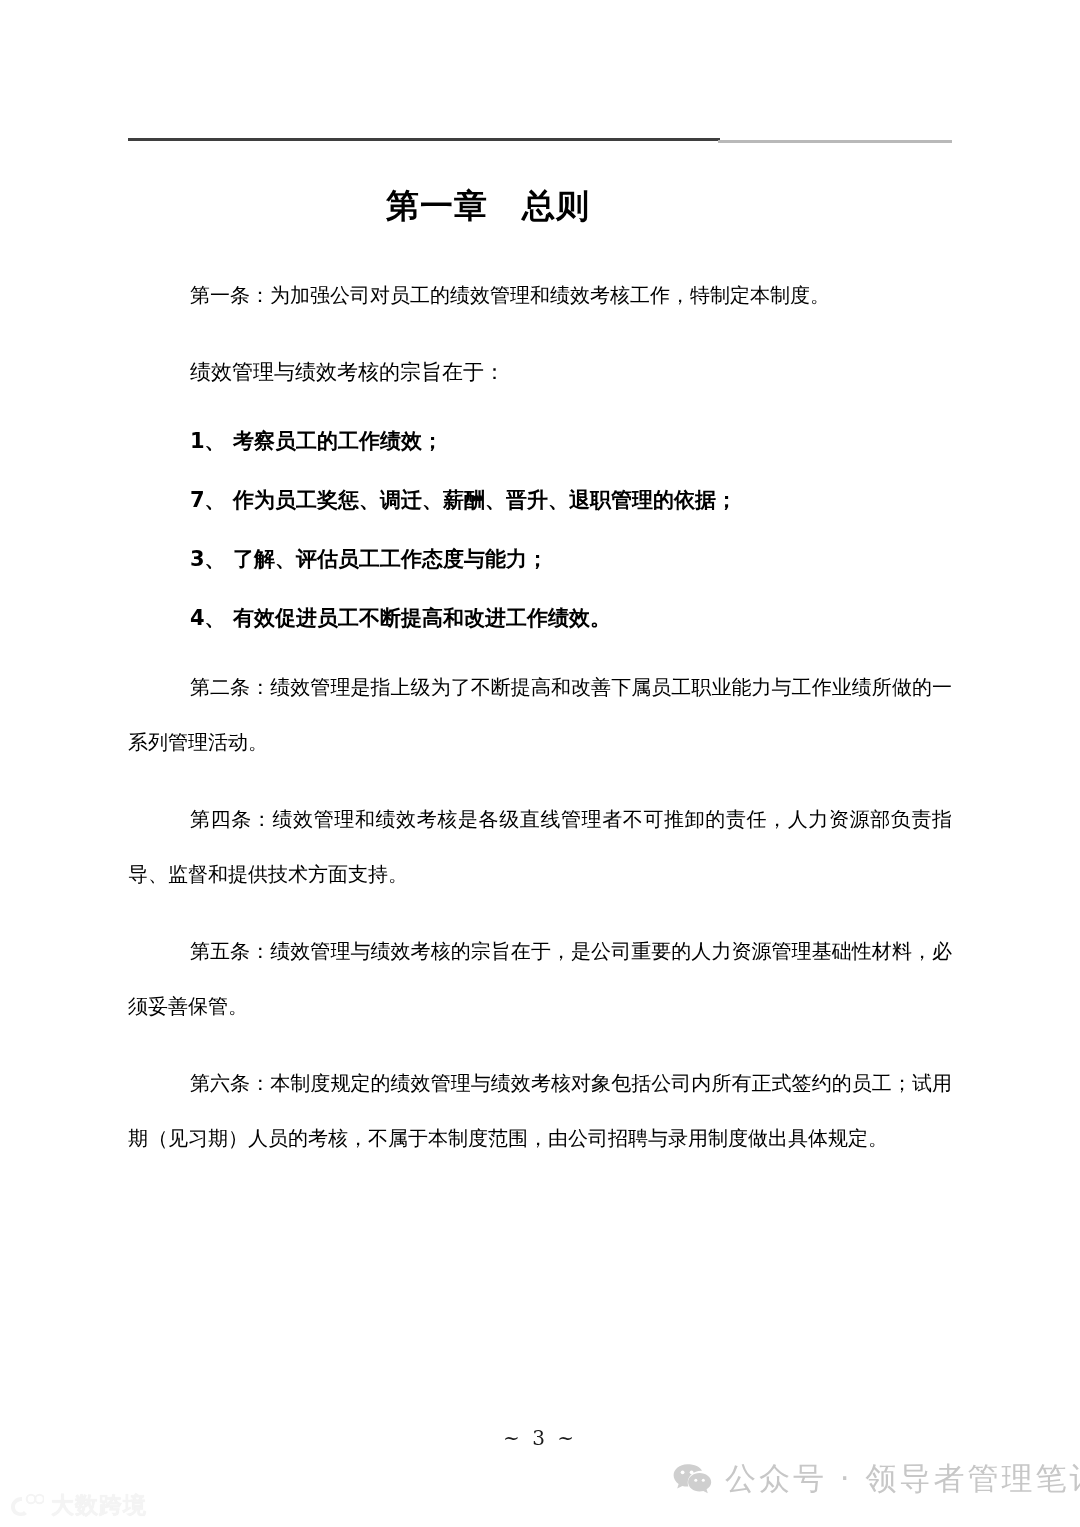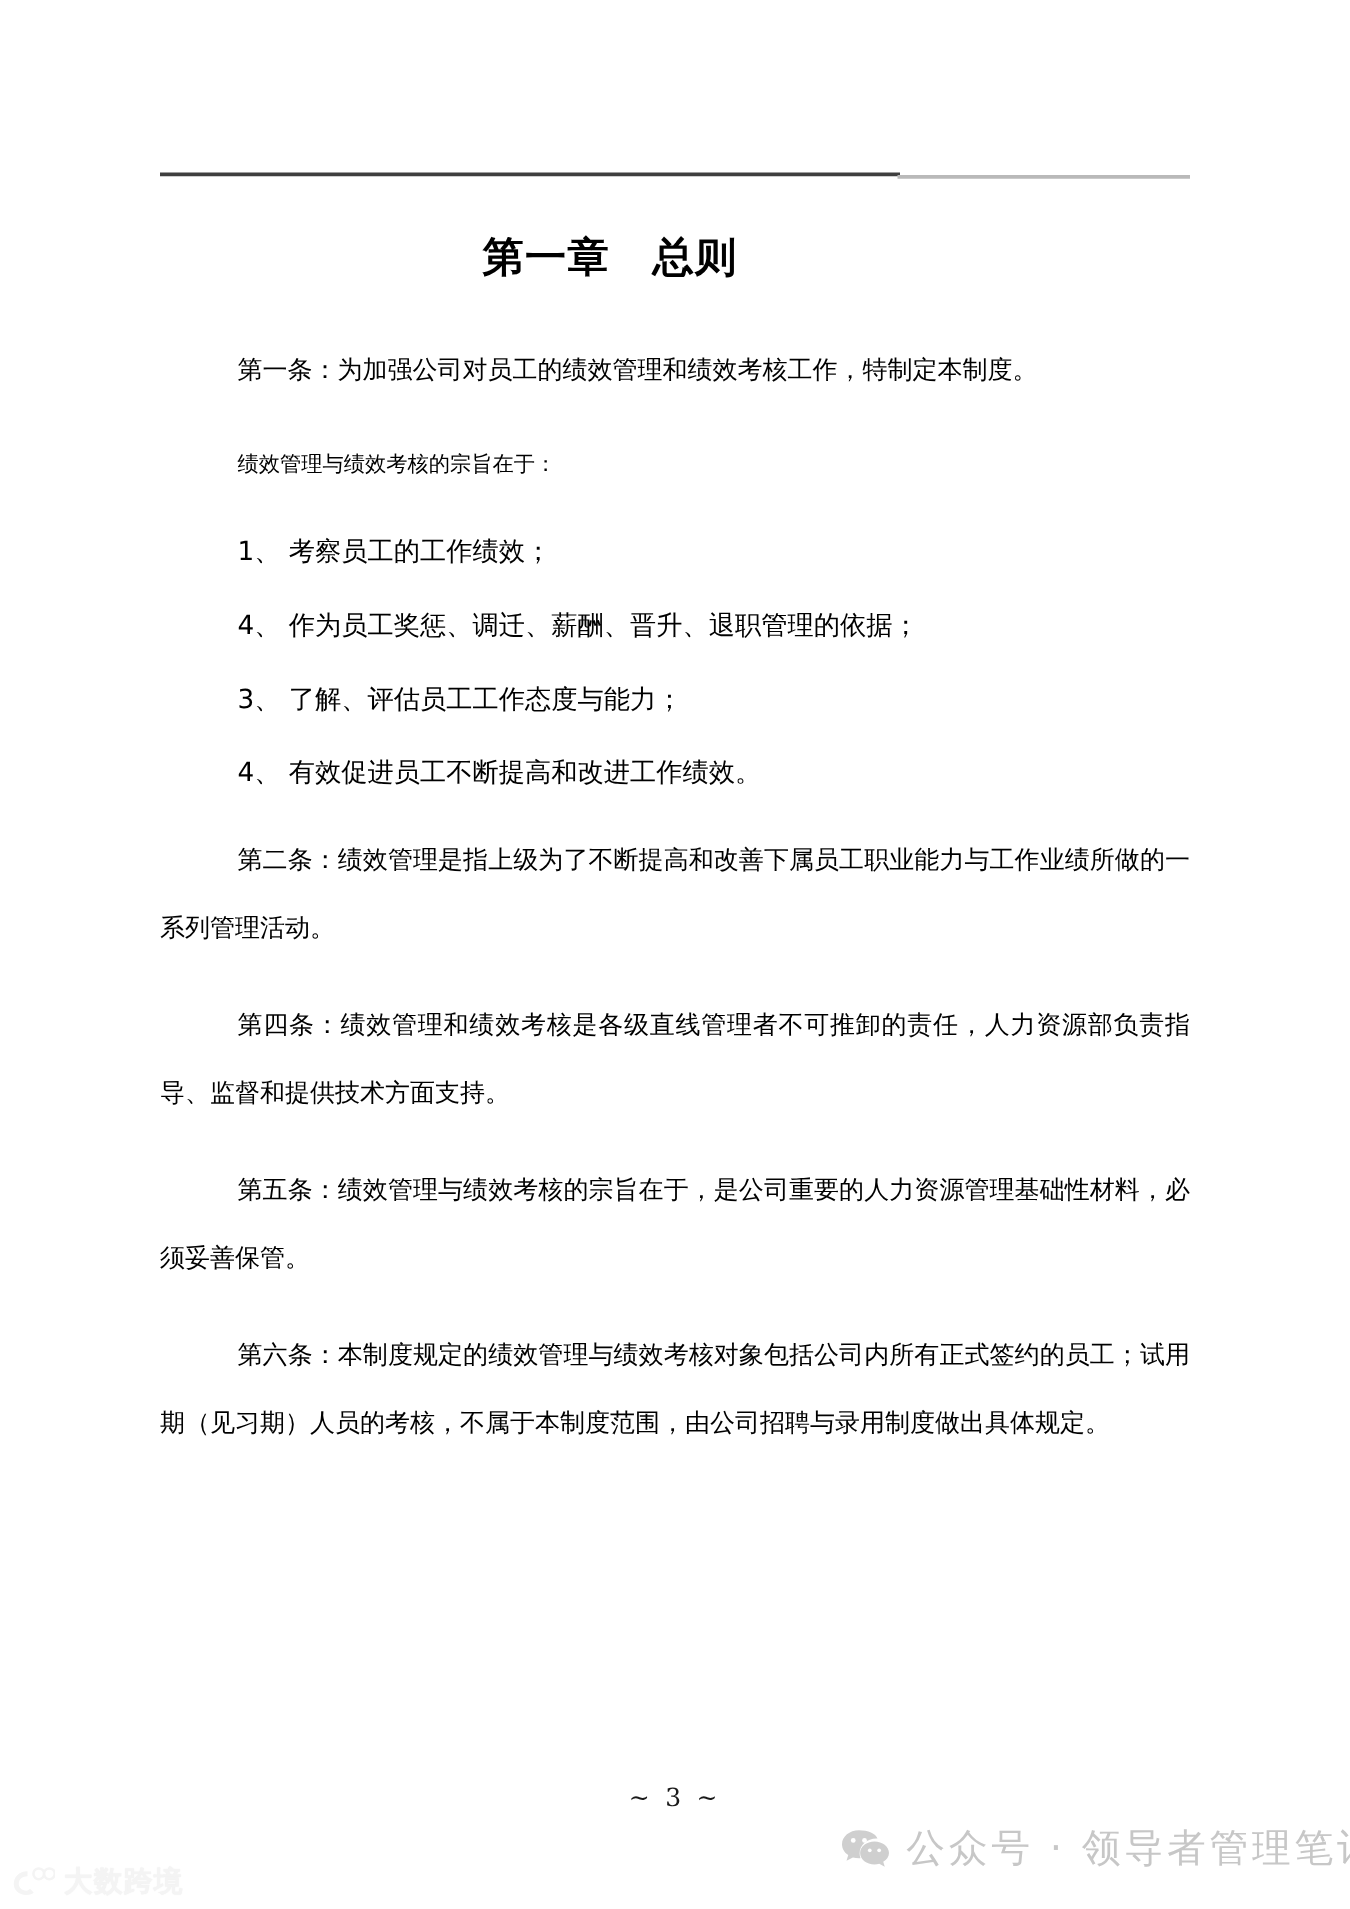--- a/index.html
+++ b/index.html
@@ -74,30 +74,31 @@
     font-size: 20px;
     line-height: 55px;
     text-align: justify;
     text-justify: inter-ideograph;
     margin: 0 0 22px 0;
     text-indent: 62px;
     word-break: break-all;
   }
 
   .lead {
-    font-size: 17px;
+    font-size: 21px;
     line-height: 55px;
     margin: 0 0 14px 0;
     text-indent: 62px;
   }
 
   .list {
     list-style: none;
     margin: 0 0 14px 0;
     padding: 0;
+    font-weight: bold;
   }
   .list-item {
     font-size: 21px;
     line-height: 55px;
     margin: 0 0 4px 0;
     padding-left: 62px;
     white-space: pre;
   }
 
   .gap-before {
@@ -176,21 +177,21 @@
   <div class="doc-title">第一章　总则</div>
 
   <div class="content">
 
     <p class="para">第一条：为加强公司对员工的绩效管理和绩效考核工作，特制定本制度。</p>
 
     <p class="lead">绩效管理与绩效考核的宗旨在于：</p>
 
     <ul class="list">
       <li class="list-item">1、 考察员工的工作绩效；</li>
-      <li class="list-item">4、 作为员工奖惩、调迁、薪酬、晋升、退职管理的依据；</li>
+      <li class="list-item">7、 作为员工奖惩、调迁、薪酬、晋升、退职管理的依据；</li>
       <li class="list-item">3、 了解、评估员工工作态度与能力；</li>
       <li class="list-item">4、 有效促进员工不断提高和改进工作绩效。</li>
     </ul>
 
     <p class="para gap-before">第二条：绩效管理是指上级为了不断提高和改善下属员工职业能力与工作业绩所做的一系列管理活动。</p>
 
 
     <p class="para">第四条：绩效管理和绩效考核是各级直线管理者不可推卸的责任，人力资源部负责指导、监督和提供技术方面支持。</p>
 
     <p class="para">第五条：绩效管理与绩效考核的宗旨在于，是公司重要的人力资源管理基础性材料，必须妥善保管。</p>

